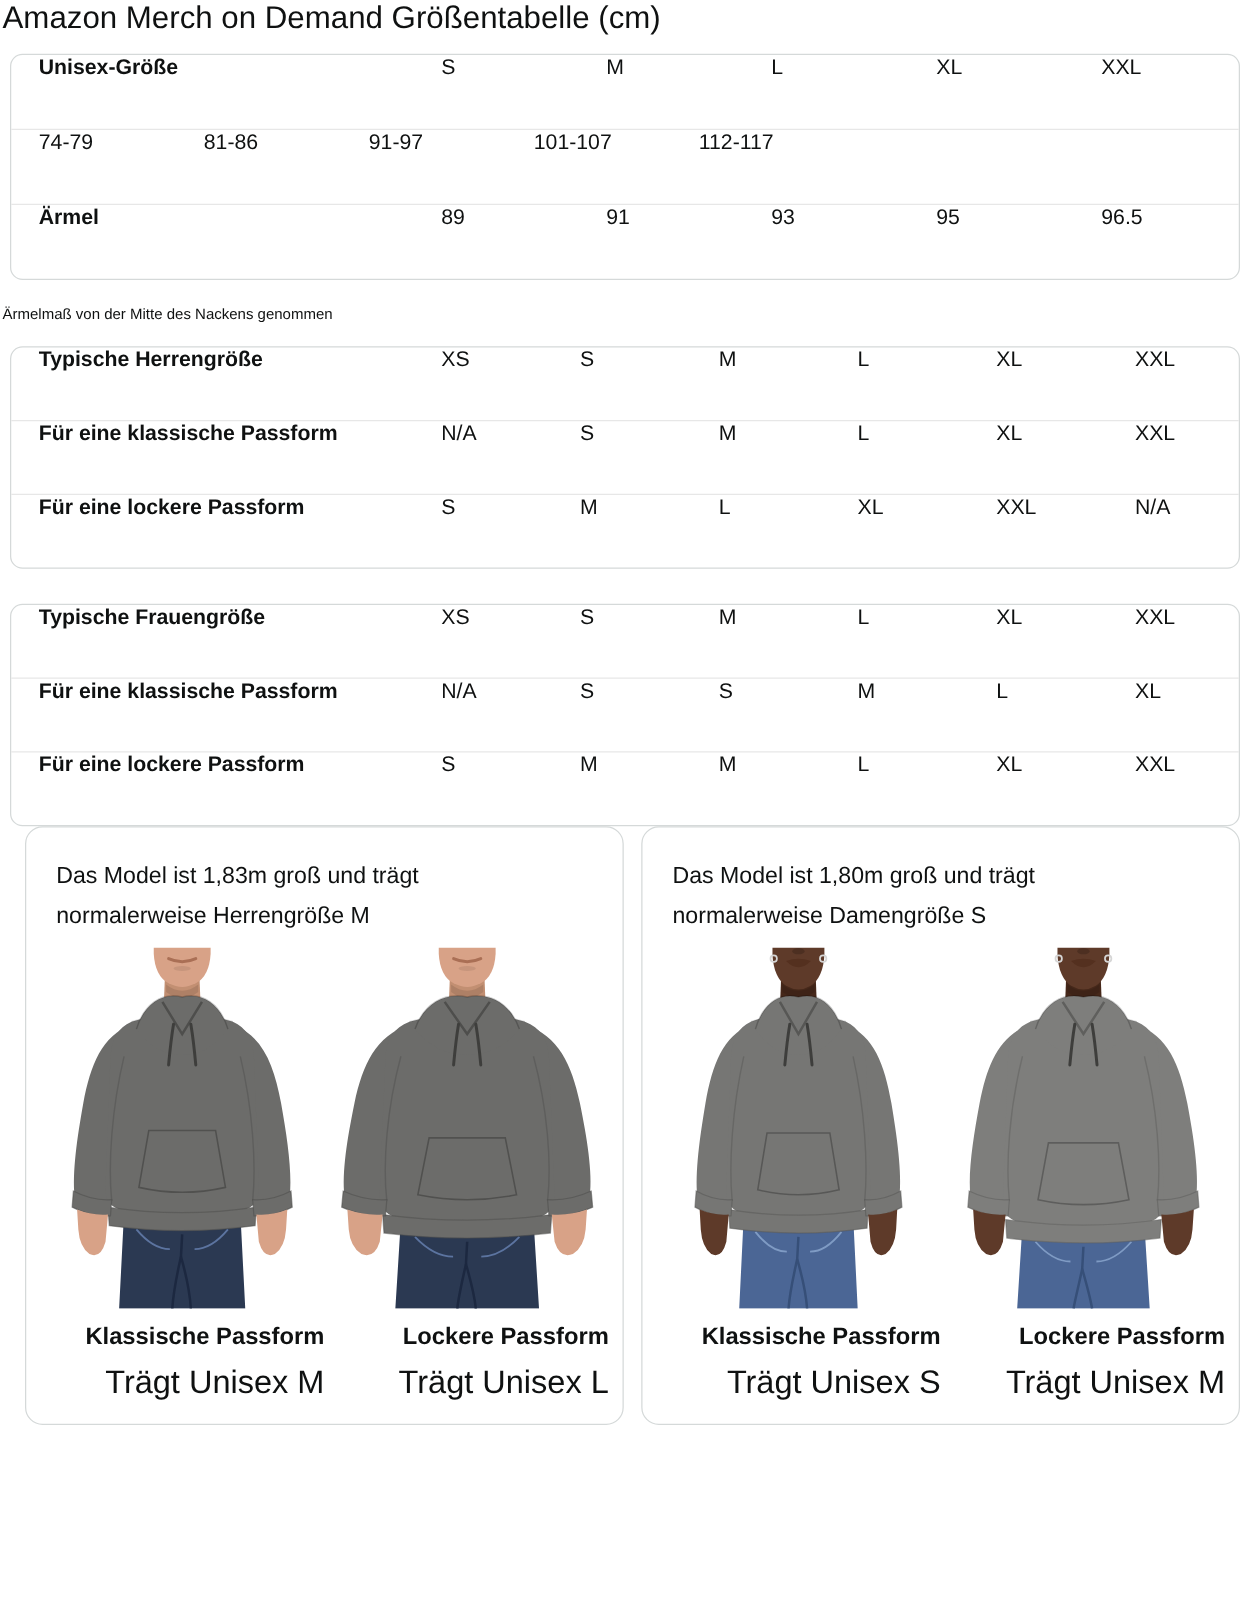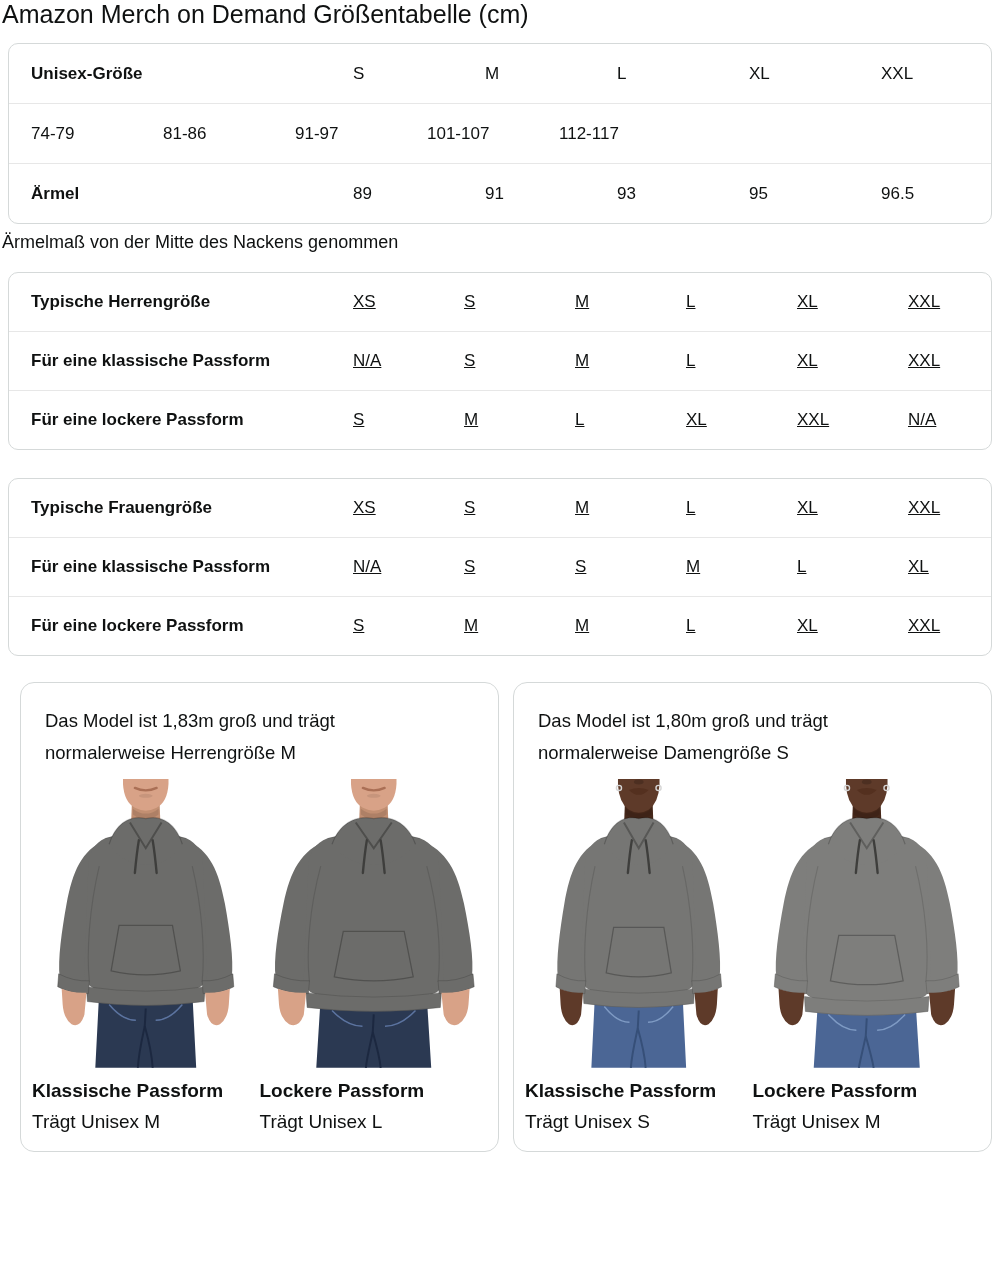--- a/index.html
+++ b/index.html
@@ -6,38 +6,38 @@
   body{
     width:1000px;
     color:#0f1111;
     font-family:"Liberation Sans", sans-serif;
     -webkit-font-smoothing:antialiased;
   }
   .page{padding:2px 8px 10px;}
   .page-title{font-size:25px;font-weight:400;margin:0 0 0 -6px;line-height:24px;}
   .sz-table{border:1px solid #d5d9d9;border-radius:10px;background:#fff;}
   .sz-table.first{margin-top:17px;}
-  .trow{display:flex;align-items:center;height:59px;padding-left:22px;border-top:1px solid #e7e7e7;font-size:17px;}
+  .trow{display:flex;align-items:flex-start;height:59px;padding-left:22px;border-top:1px solid #e7e7e7;font-size:17px;}
   .sz-table .trow:first-child{border-top:0;}
   .fit .trow{height:58px;}
   .tlabel{font-weight:700;flex:0 0 322px;}
   .cols5 .tcell{flex:0 0 132px;}
-  .cols6 .tcell{flex:0 0 111px;text-decoration:underline;}
-  .footnote{font-size:18px;margin:8px 0 0 -6px;}
+  .cols6 .tcell{flex:0 0 111px;}
+  .footnote{font-size:12px;margin:20px 0 0 -6px;}
   .section-heading{font-size:19px;font-weight:400;margin:34px 0 0 -6px;line-height:22px;}
   .mens-table{margin-top:19px;}
   .womens-table{margin-top:28px;}
-  .cards{display:flex;gap:14px;margin-top:26px;padding-left:12px;}
+  .cards{display:flex;gap:14px;padding-left:12px;}
   .card{flex:1;border:1px solid #d5d9d9;border-radius:14px;padding:22px 24px 18px;background:#fff;}
   .card-desc{font-size:18.5px;line-height:32px;margin:0;max-width:388px;}
   .models{display:flex;margin:10px -13px 0;}
-  .model{flex:1;text-align:left;margin:0;padding:0;}
+  .model{flex:1;text-align:right;margin:0;padding:0;}
   .model-figure svg{display:block;width:100%;height:auto;}
   .fit-label{font-weight:700;font-size:19px;margin-top:12px;}
-  .wears-label{font-size:19px;margin-top:9px;}
+  .wears-label{font-size:26px;margin-top:9px;}
 </style>
 </head>
 <body>
 
 <div class="page">
 
   <h1 class="page-title">Amazon Merch on Demand Größentabelle (cm)</h1>
 
   <section class="sz-table first cols5">
       <div class="trow">

